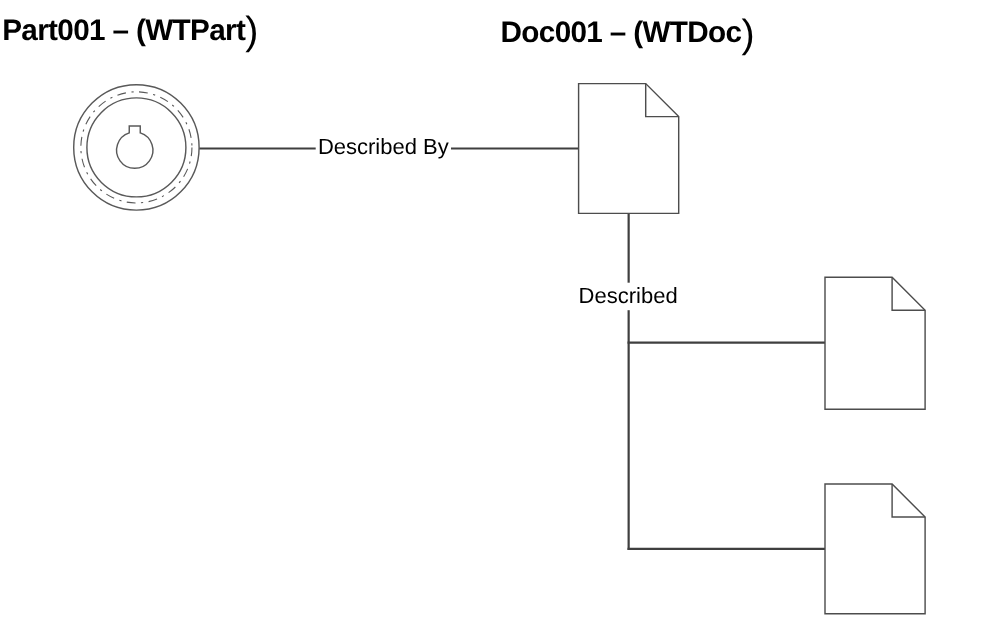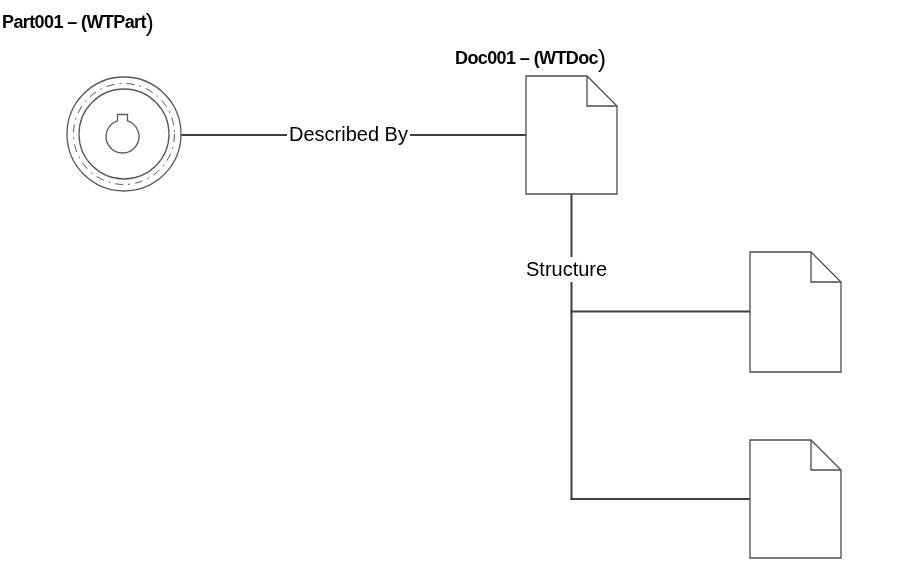--- a/index.html
+++ b/index.html
@@ -11,21 +11,21 @@
     font-family: "Liberation Sans", sans-serif;
     overflow: hidden;
   }
   .layer {
     position: absolute;
     left: 0; top: 0;
   }
   .node-label {
     position: absolute;
     font-weight: bold;
-    font-size: 18px;
+    font-size: 27px;
     letter-spacing: -0.6px;
     color: #000000;
     white-space: nowrap;
     line-height: 1.15;
     z-index: 2;
   }
   .big-paren {
     font-weight: 400;
     font-size: 1.33em;
     line-height: 0;
@@ -35,21 +35,21 @@
     position: absolute;
     font-size: 20px;
     color: #000000;
     background: #ffffff;
     white-space: nowrap;
     line-height: 1.25;
     padding: 0 2px;
     z-index: 2;
   }
   .lbl-part    { left: 2px;   top: 12px;  }
-  .lbl-doc001  { left: 455px; top: 14px; margin-top: 34px;  }
+  .lbl-doc001  { left: 455px; top: 14px;  }
   .lbl-doc002  { left: 678px; top: 196px; }
   .lbl-doc003  { left: 678px; top: 394px; }
   .lbl-described { left: 287px; top: 122px; }
   .lbl-structure { left: 524px; top: 257px; }
 </style>
 </head>
 <body>
 
 <div class="canvas">
 
@@ -86,15 +86,15 @@
   </svg>
 
   <div class="node-label lbl-part">Part001 – (WTPart<span class="big-paren">)</span></div>
 
   <div class="node-label lbl-doc001">Doc001 – (WTDoc<span class="big-paren">)</span></div>
 
 
 
   <div class="rel-label lbl-described">Described By</div>
 
-  <div class="rel-label lbl-structure">Structure</div>
+  <div class="rel-label lbl-structure">Described</div>
 
 </div>
 
 </body></html>

